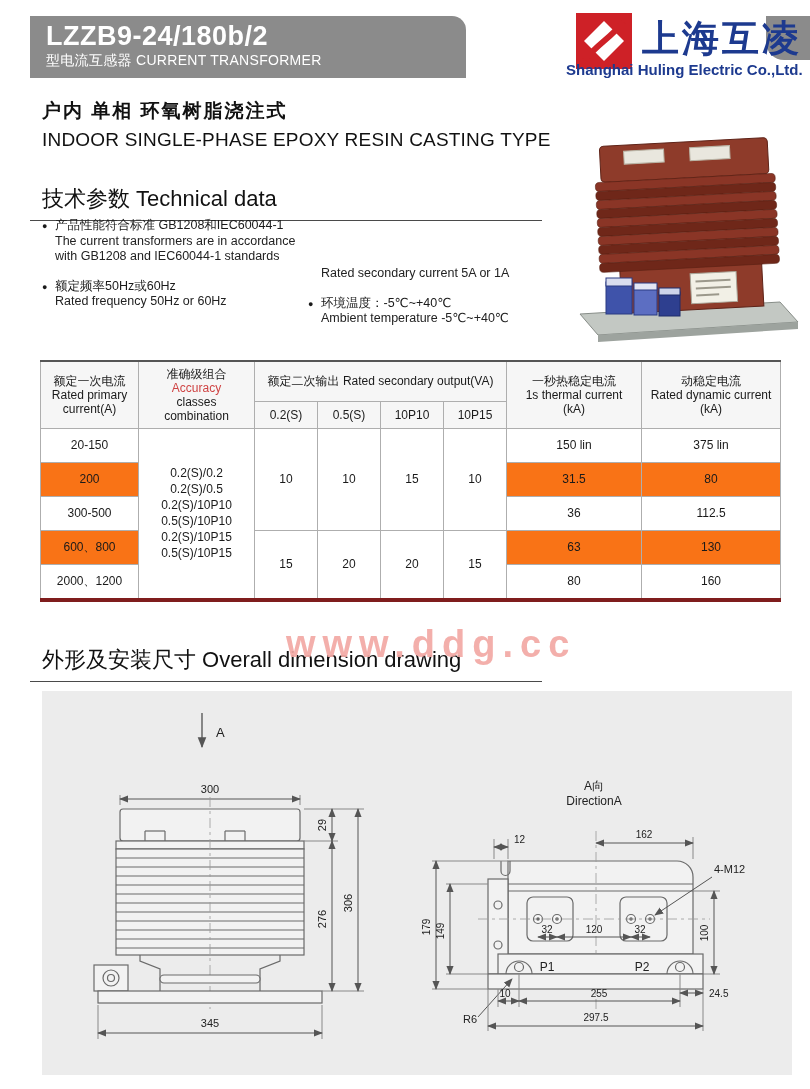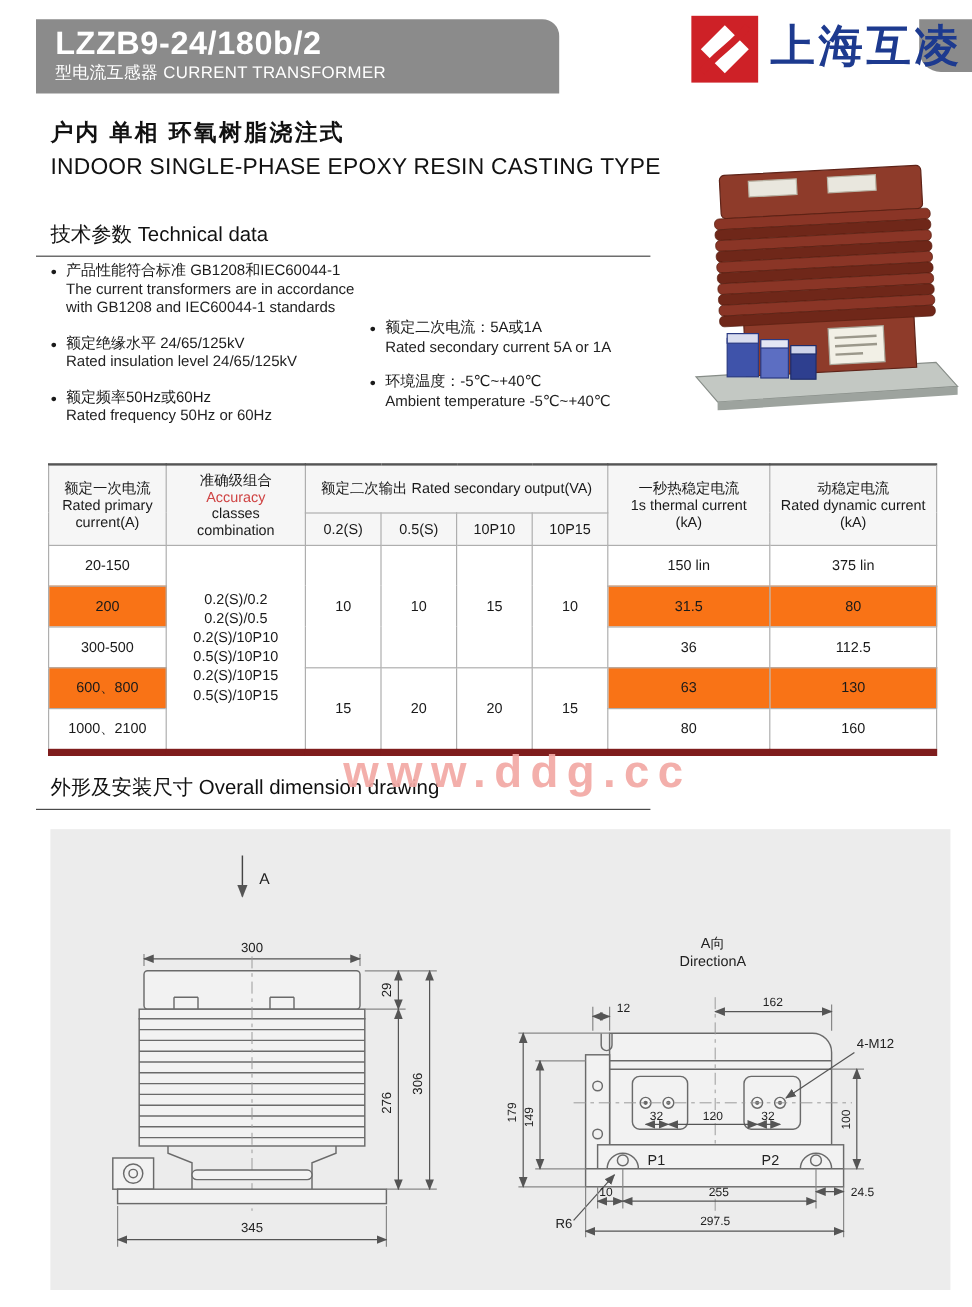--- a/index.html
+++ b/index.html
@@ -16,37 +16,37 @@
   .logo-square{position:absolute;left:576px;top:13px;width:56px;height:56px;}
   .brand-cn{position:absolute;left:642px;top:14px;font-size:37px;font-weight:bold;color:#1d3a8f;letter-spacing:3px;}
   .company-en{position:absolute;left:566px;top:61px;font-size:15px;font-weight:bold;color:#1d3a8f;white-space:nowrap;}
 
   
   .intro{position:absolute;left:42px;top:98px;}
   .intro .cn{font-size:19px;font-weight:bold;letter-spacing:2px;}
   .intro .en{font-size:19px;margin-top:5px;letter-spacing:.2px;}
 
   .section-h{position:absolute;left:30px;width:512px;border-bottom:1px solid #4a4a4a;
-             padding:0 0 6px 12px;font-size:17px;color:#111;box-sizing:border-box;}
+             padding:0 0 6px 12px;font-size:22px;color:#111;box-sizing:border-box;}
   #tech-heading{top:184px;}
   #dim-heading{top:645px;}
 
   
   .bullets{position:absolute;font-size:12.5px;line-height:15.5px;color:#1a1a1a;}
   #bullets-left{left:42px;top:218px;width:272px;}
   #bullets-right{left:308px;top:266px;width:250px;}
   .bullet{margin-bottom:14px;}
   .bullet .cn{position:relative;padding-left:13px;}
   .bullet .cn::before{content:"●";position:absolute;left:0;top:1px;font-size:9px;}
   .bullet .en{margin-left:13px;color:#222;}
 
   
   table.spec{position:absolute;left:40px;top:360px;width:740px;border-collapse:collapse;
              table-layout:fixed;font-size:12px;color:#1a1a1a;
-             border-top:2px solid #555;border-bottom:6px solid #7f1d1d;margin-top:26px;}
+             border-top:2px solid #555;border-bottom:4px solid #7f1d1d;}
   table.spec th,table.spec td{border:1px solid #aeaeae;text-align:center;vertical-align:middle;
              padding:2px 1px;line-height:14px;font-weight:normal;}
   table.spec thead th{background:#f6f6f6;}
   table.spec tbody tr td{height:29px;}
   table.spec tbody tr:first-child td{border-top:1.5px solid #666;}
   td.gray{background:#f97316;}
   .acc-line{display:block;line-height:16px;}
   .hl{display:block;}
   .red-word{color:#cf4343;}
 
@@ -72,47 +72,43 @@
     <div class="type-line">型电流互感器 CURRENT TRANSFORMER</div>
   </div>
   <div class="header-corner"></div>
 
   <svg class="logo-square" viewBox="0 0 56 56">
     <rect x="0" y="0" width="56" height="56" fill="#ce2127"></rect>
     <polygon points="28,8 48,28 28,48 8,28" fill="#ffffff"></polygon>
     <path d="M9,47 C21,31 35,25 47,9" stroke="#ce2127" stroke-width="6" fill="none"></path>
   </svg>
   <div class="brand-cn">上海互凌</div>
+  <div class="company-en">Shanghai Huling Electric Co.,Ltd.</div>
 
   <div class="intro">
     <div class="cn">户内  单相  环氧树脂浇注式</div>
     <div class="en">INDOOR SINGLE-PHASE EPOXY RESIN CASTING TYPE</div>
   </div>
 
   <div class="section-h" id="tech-heading">技术参数  Technical data</div>
 
   <div class="bullets" id="bullets-left">
     <div class="bullet">
       <div class="cn">产品性能符合标准 GB1208和IEC60044-1</div>
       <div class="en">The current transformers are in accordance</div>
       <div class="en">with GB1208 and IEC60044-1 standards</div>
     </div>
     <div class="bullet">
-      <div class="cn">额定绝缘水平 24/65/125kV</div>
-      <div class="en">Rated insulation level 24/65/125kV</div>
-    </div>
-    <div class="bullet">
       <div class="cn">额定频率50Hz或60Hz</div>
       <div class="en">Rated frequency 50Hz or 60Hz</div>
     </div>
   </div>
 
   <div class="bullets" id="bullets-right">
     <div class="bullet">
-      <div class="cn">额定二次电流：5A或1A</div>
       <div class="en">Rated secondary current 5A or 1A</div>
     </div>
     <div class="bullet">
       <div class="cn">环境温度：-5℃~+40℃</div>
       <div class="en">Ambient temperature -5℃~+40℃</div>
     </div>
   </div>
 
   <svg class="photo" viewBox="0 0 242 218">
     <polygon points="14,190 214,178 232,198 32,211" fill="#c3c8c3" stroke="#878d88"></polygon>
@@ -221,21 +217,21 @@
       <tr>
         <td class="gray">600、800</td>
         <td rowspan="2">15</td>
         <td rowspan="2">20</td>
         <td rowspan="2">20</td>
         <td rowspan="2">15</td>
         <td class="gray">63</td>
         <td class="gray">130</td>
       </tr>
       <tr>
-        <td>1000、2100</td>
+        <td>2000、1200</td>
         <td>80</td>
         <td>160</td>
       </tr>
     </tbody>
   </table>
 
   <div class="wm" id="wm-site">www.ddg.cc</div>
 
   <div class="section-h" id="dim-heading">外形及安装尺寸  Overall dimension drawing</div>
 

